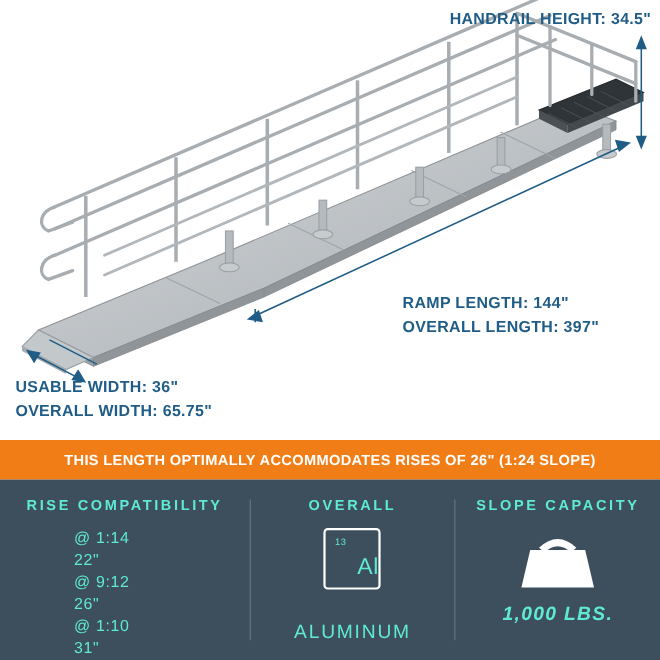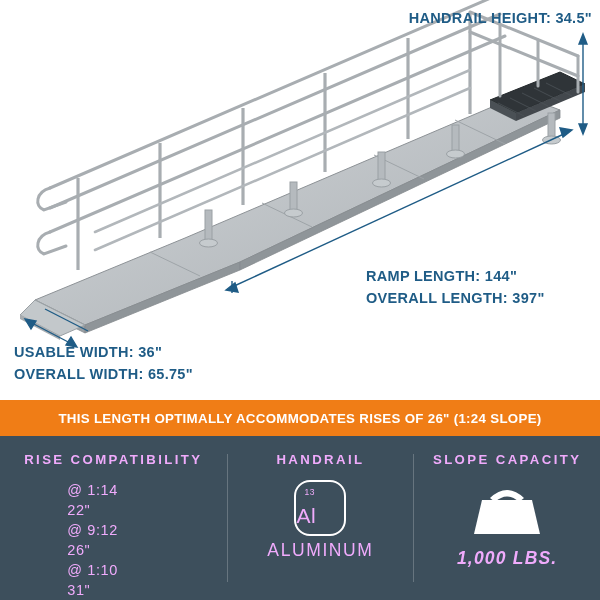--- a/index.html
+++ b/index.html
@@ -47,21 +47,21 @@
     font-weight: bold;
     letter-spacing: 0.3px;
   }
 
   
   #specs {
     position: absolute;
     left: 0; top: 436px;
     width: 600px; height: 164px;
     background: #3d4f5c;
-    color: #f0abfc;
+    color: #5eead4;
     display: flex;
   }
   .spec-col {
     flex: 1;
     display: flex;
     flex-direction: column;
     align-items: center;
     padding-top: 16px;
   }
   .spec-col.rise { flex: 1.22; }
@@ -76,34 +76,34 @@
   
   #rise-table { font-size: 14.5px; line-height: 1.38; }
   .rise-row { display: flex; flex-direction: column; }
   .rise-slope { width: 92px; letter-spacing: 0.6px; }
   .rise-value { width: 62px; text-align: left; letter-spacing: 0.6px; }
 
   
   #al-box {
     width: 52px; height: 56px;
     border: 2.5px solid #ffffff;
-    border-radius: 16px;
+    border-radius: 4px;
     position: relative;
-    margin-bottom: 4px;
+    margin-bottom: 28px;
   }
   #al-sup {
     position: absolute;
     top: 5px; left: 8px;
     font-size: 8.5px;
     letter-spacing: 0.5px;
   }
   #al-symbol {
     position: absolute;
     left: 0; right: 0; bottom: 6px;
-    text-align: left;
+    text-align: right;
     font-size: 21px;
     letter-spacing: 0.5px;
   }
   #material-name {
     font-size: 17.5px;
     letter-spacing: 1.6px;
     text-align: right;
   }
 
   
@@ -272,21 +272,21 @@
       <div class="rise-row">
         <span class="rise-slope">@ 1:8</span>
         <span class="rise-value">39"</span>
       </div>
     </div>
   </div>
 
   <div class="spec-divider"></div>
 
   <div class="spec-col">
-    <div class="spec-title">HANDRAIL</div>
+    <div class="spec-title">OVERALL</div>
     <div id="al-box">
       <span id="al-sup">13</span>
       <span id="al-symbol">Al</span>
     </div>
     <div id="material-name">ALUMINUM</div>
   </div>
 
   <div class="spec-divider"></div>
 
   <div class="spec-col">

